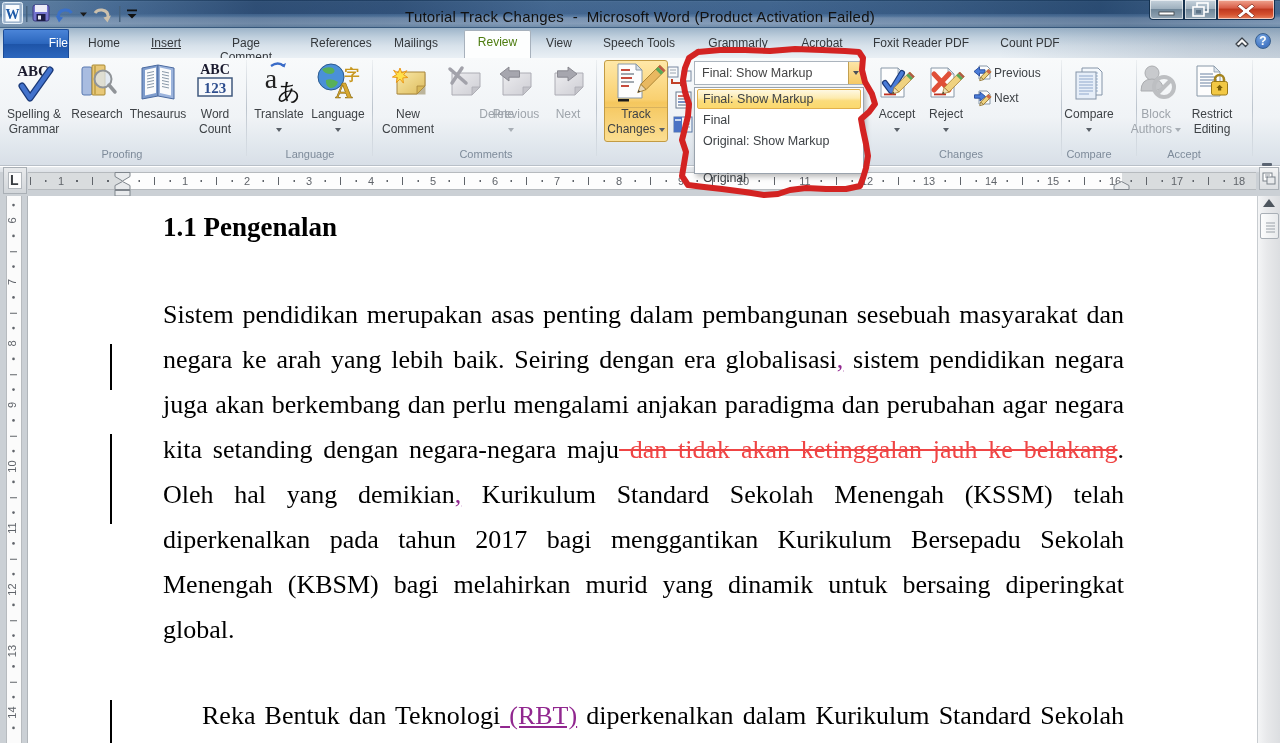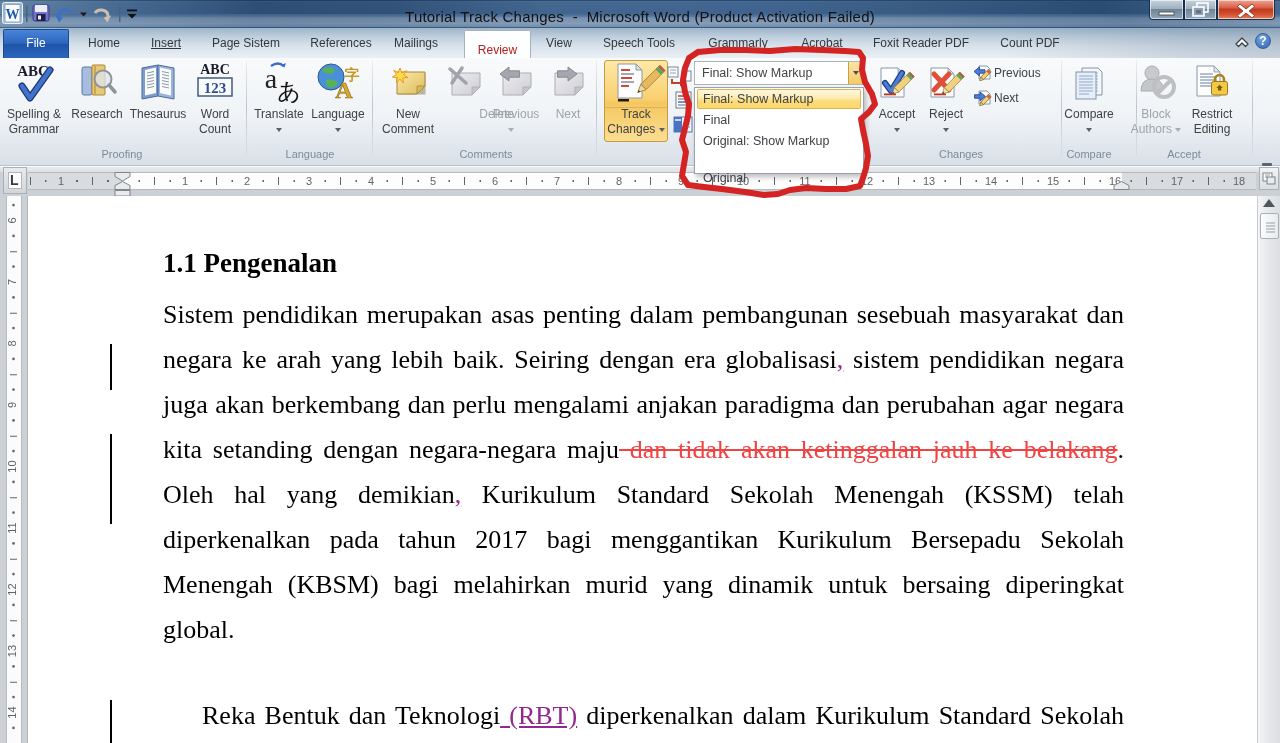--- a/index.html
+++ b/index.html
@@ -25,23 +25,23 @@
 #btnmin { left:1149px; width:35px; border-bottom-left-radius:4px; background:linear-gradient(180deg,#C6D2DC 0%,#9FB1BF 45%,#6F8699 50%,#93A6B5 100%); }
 #btnmin .inner{ border-bottom-left-radius:3px;}
 #btnmax { left:1184px; width:33px; background:linear-gradient(180deg,#C6D2DC 0%,#9FB1BF 45%,#6F8699 50%,#93A6B5 100%); }
 #btnclose { left:1217px; width:58px; border-bottom-right-radius:4px; background:linear-gradient(180deg,#F0A590 0%,#D9604A 40%,#C03A20 50%,#D4502E 75%,#E8825E 100%); }
 #btnclose .inner{ border-bottom-right-radius:3px;}
 
 #tabrow { left:0; top:28px; width:1280px; height:30px;
   background:linear-gradient(90deg, rgba(0,0,0,0) 0%, rgba(0,0,0,0) 78%, rgba(70,95,125,0.18) 93%, rgba(70,95,125,0.22) 100%),
   linear-gradient(180deg,#9DB4C9 0%,#BFCFDD 30%,#D8E2EB 60%,#EAF0F5 100%); }
 .tab { position:absolute; top:8px; font-size:12px; color:#33373B; text-align:center; }
-#filetab { position:absolute; left:3px; top:1px; width:66px; height:29px; background:linear-gradient(180deg,#4A84D8 0%,#2A65BC 50%,#1E54A8 51%,#2C67BE 100%); border:1px solid #1A4A96; border-bottom:none; border-radius:2px 2px 0 0; color:#fff; font-size:12px; text-align:center; line-height:27px; }
+#filetab { position:absolute; left:3px; top:1px; width:66px; height:29px; background:linear-gradient(180deg,#4A84D8 0%,#2A65BC 50%,#1E54A8 51%,#2C67BE 100%); border:1px solid #1A4A96; border-bottom:none; border-radius:2px 2px 0 0; color:#fff; font-size:12px; text-align:right; line-height:27px; }
 #revtab { position:absolute; left:464px; top:2px; width:67px; height:28px; background:#FDFEFE; border:1px solid #A7B1BC; border-bottom:none; border-radius:2px 2px 0 0; }
-#revtab span { position:absolute; left:0; top:12px; width:100%; text-align:center; font-size:12px; color:#b91c1c; }
+#revtab span { position:absolute; left:0; top:4px; width:100%; text-align:center; font-size:12px; color:#4d7c0f; }
 #helpbtn { left:1255px; top:33px; width:16px; height:16px; border-radius:50%;
   background:radial-gradient(circle at 40% 30%, #7AA8E0 0%, #4A7CC8 60%, #3A66B0 100%); border:1px solid #38608F;
   color:#fff; font-size:12px; font-weight:bold; text-align:center; line-height:15px; }
 
 #ribbon { left:0; top:58px; width:1280px; height:108px;
   background:linear-gradient(180deg,#F8FAFB 0%,#F0F3F6 55%,#E2E8EE 80%,#D8DFE7 100%);
   border-bottom:1px solid #B9C0C8; }
 #ribbonstrip { left:0; top:167px; width:1280px; height:5px; background:linear-gradient(180deg,#E8EBEE,#DDE1E6); }
 .gsep { position:absolute; top:2px; width:1px; height:96px; background:linear-gradient(180deg,rgba(180,188,197,0.15),#BCC4CD 50%,rgba(180,188,197,0.15)); }
 .glabel { position:absolute; top:90px; font-size:11px; color:#7E8B9A; text-align:center; }
@@ -77,21 +77,21 @@
 #scrollcol { left:1257px; top:196px; width:23px; height:547px; background:linear-gradient(90deg,#F4F5F6 0%,#E8E9EB 40%,#DCDEE1 100%); border-left:1px solid #C8CCD0; }
 #sbthumb { position:absolute; left:2px; top:17px; width:19px; height:26px; background:linear-gradient(90deg,#FDFDFD,#E8EAEC); border:1px solid #A9AFB6; border-radius:2px; }
 #sbup { position:absolute; left:5px; top:3px; width:0; height:0; border-left:6.5px solid transparent; border-right:6.5px solid transparent; border-bottom:8px solid #4E565E; }
 #rulerbtn { left:1259px; top:167px; width:20px; height:23px; background:linear-gradient(180deg,#F2F3F4,#DCDFE2); border:1px solid #AAB0B6; }
 
 .docline { position:absolute; left:163px; width:961px; height:45px; line-height:45px; font-family:"Liberation Serif", serif; font-size:26px; color:#000; text-align:justify; text-align-last:justify; white-space:nowrap; }
 .dlleft { text-align:left; text-align-last:left; }
 .ins { color:#91278F; text-decoration:underline; }
 .del { color:#ef4444; text-decoration:line-through; }
 .chbar { position:absolute; left:110px; width:2px; background:#000; }
-#heading { position:absolute; left:163px; top:214px; font-family:"Liberation Serif", serif; font-size:27px; line-height:1; font-weight:bold; color:#000;margin-top:36px; }
+#heading { position:absolute; left:163px; top:214px; font-family:"Liberation Serif", serif; font-size:27px; line-height:1; font-weight:bold; color:#000; }
 </style>
 </head>
 <body>
 <div class="abs" id="titlebar"></div>
 <div class="abs" id="titleshade"></div>
 <div class="abs" id="titleshade2"></div>
 <div class="abs" id="titletext">Tutorial Track Changes&nbsp; -&nbsp; Microsoft Word (Product Activation Failed)</div>
 <div class="abs winbtn" id="btnmin">
     <div class="inner"></div>
     <svg width="33" height="19" style="position:absolute;left:0;top:0">
@@ -138,21 +138,21 @@
   <path d="M127.5 14 l4.5 4.5 l4.5 -4.5 z" fill="#111"></path>
 </svg>
 
 <div class="abs" id="tabrow">
 <div id="filetab">File</div>
 <div id="revtab">
       <span>Review</span>
     </div>
 <div class="tab" style="left:83px;width:42px;">Home</div>
 <div class="tab" style="left:148px;width:36px;text-decoration:underline;">Insert</div>
-<div class="tab" style="left:207px;width:78px;">Page Sistem</div>
+<div class="tab" style="left:207px;width:78px;">Page Comment</div>
 <div class="tab" style="left:306px;width:70px;">References</div>
 <div class="tab" style="left:388px;width:56px;">Mailings</div>
 <div class="tab" style="left:543px;width:32px;">View</div>
 <div class="tab" style="left:598px;width:82px;">Speech Tools</div>
 <div class="tab" style="left:705px;width:66px;">Grammarly</div>
 <div class="tab" style="left:797px;width:50px;">Acrobat</div>
 <div class="tab" style="left:869px;width:104px;">Foxit Reader PDF</div>
 <div class="tab" style="left:999px;width:62px;">Count PDF</div>
 </div>
 <svg class="abs" width="14" height="12" style="left:1235px;top:37px">

